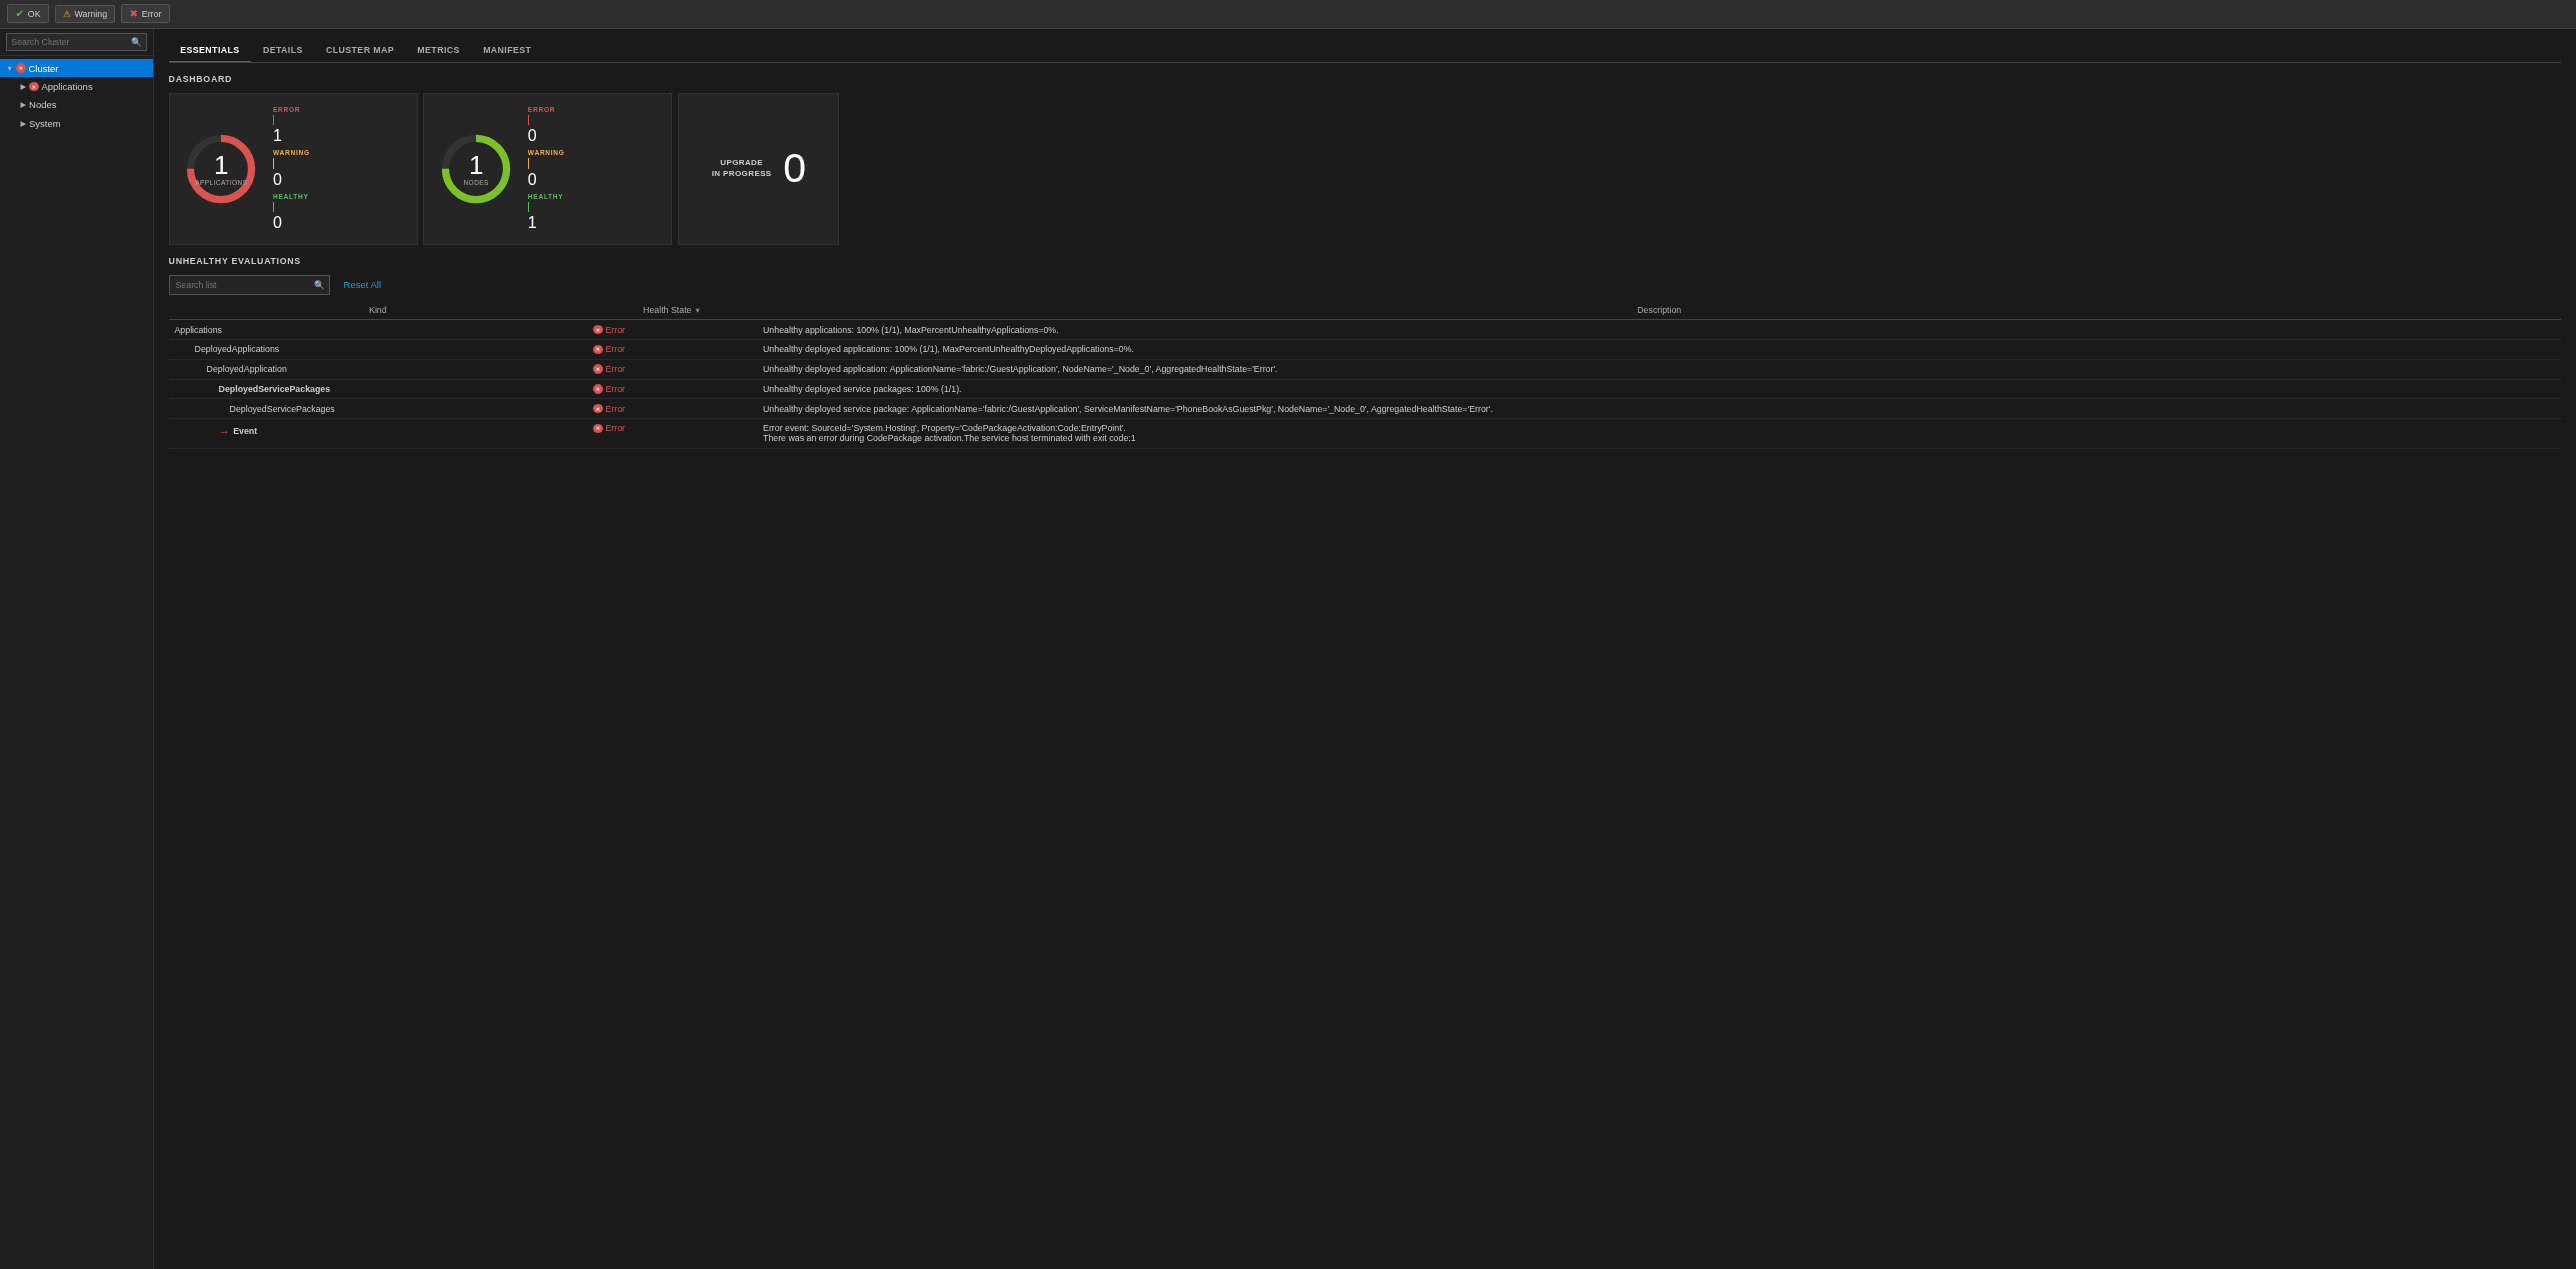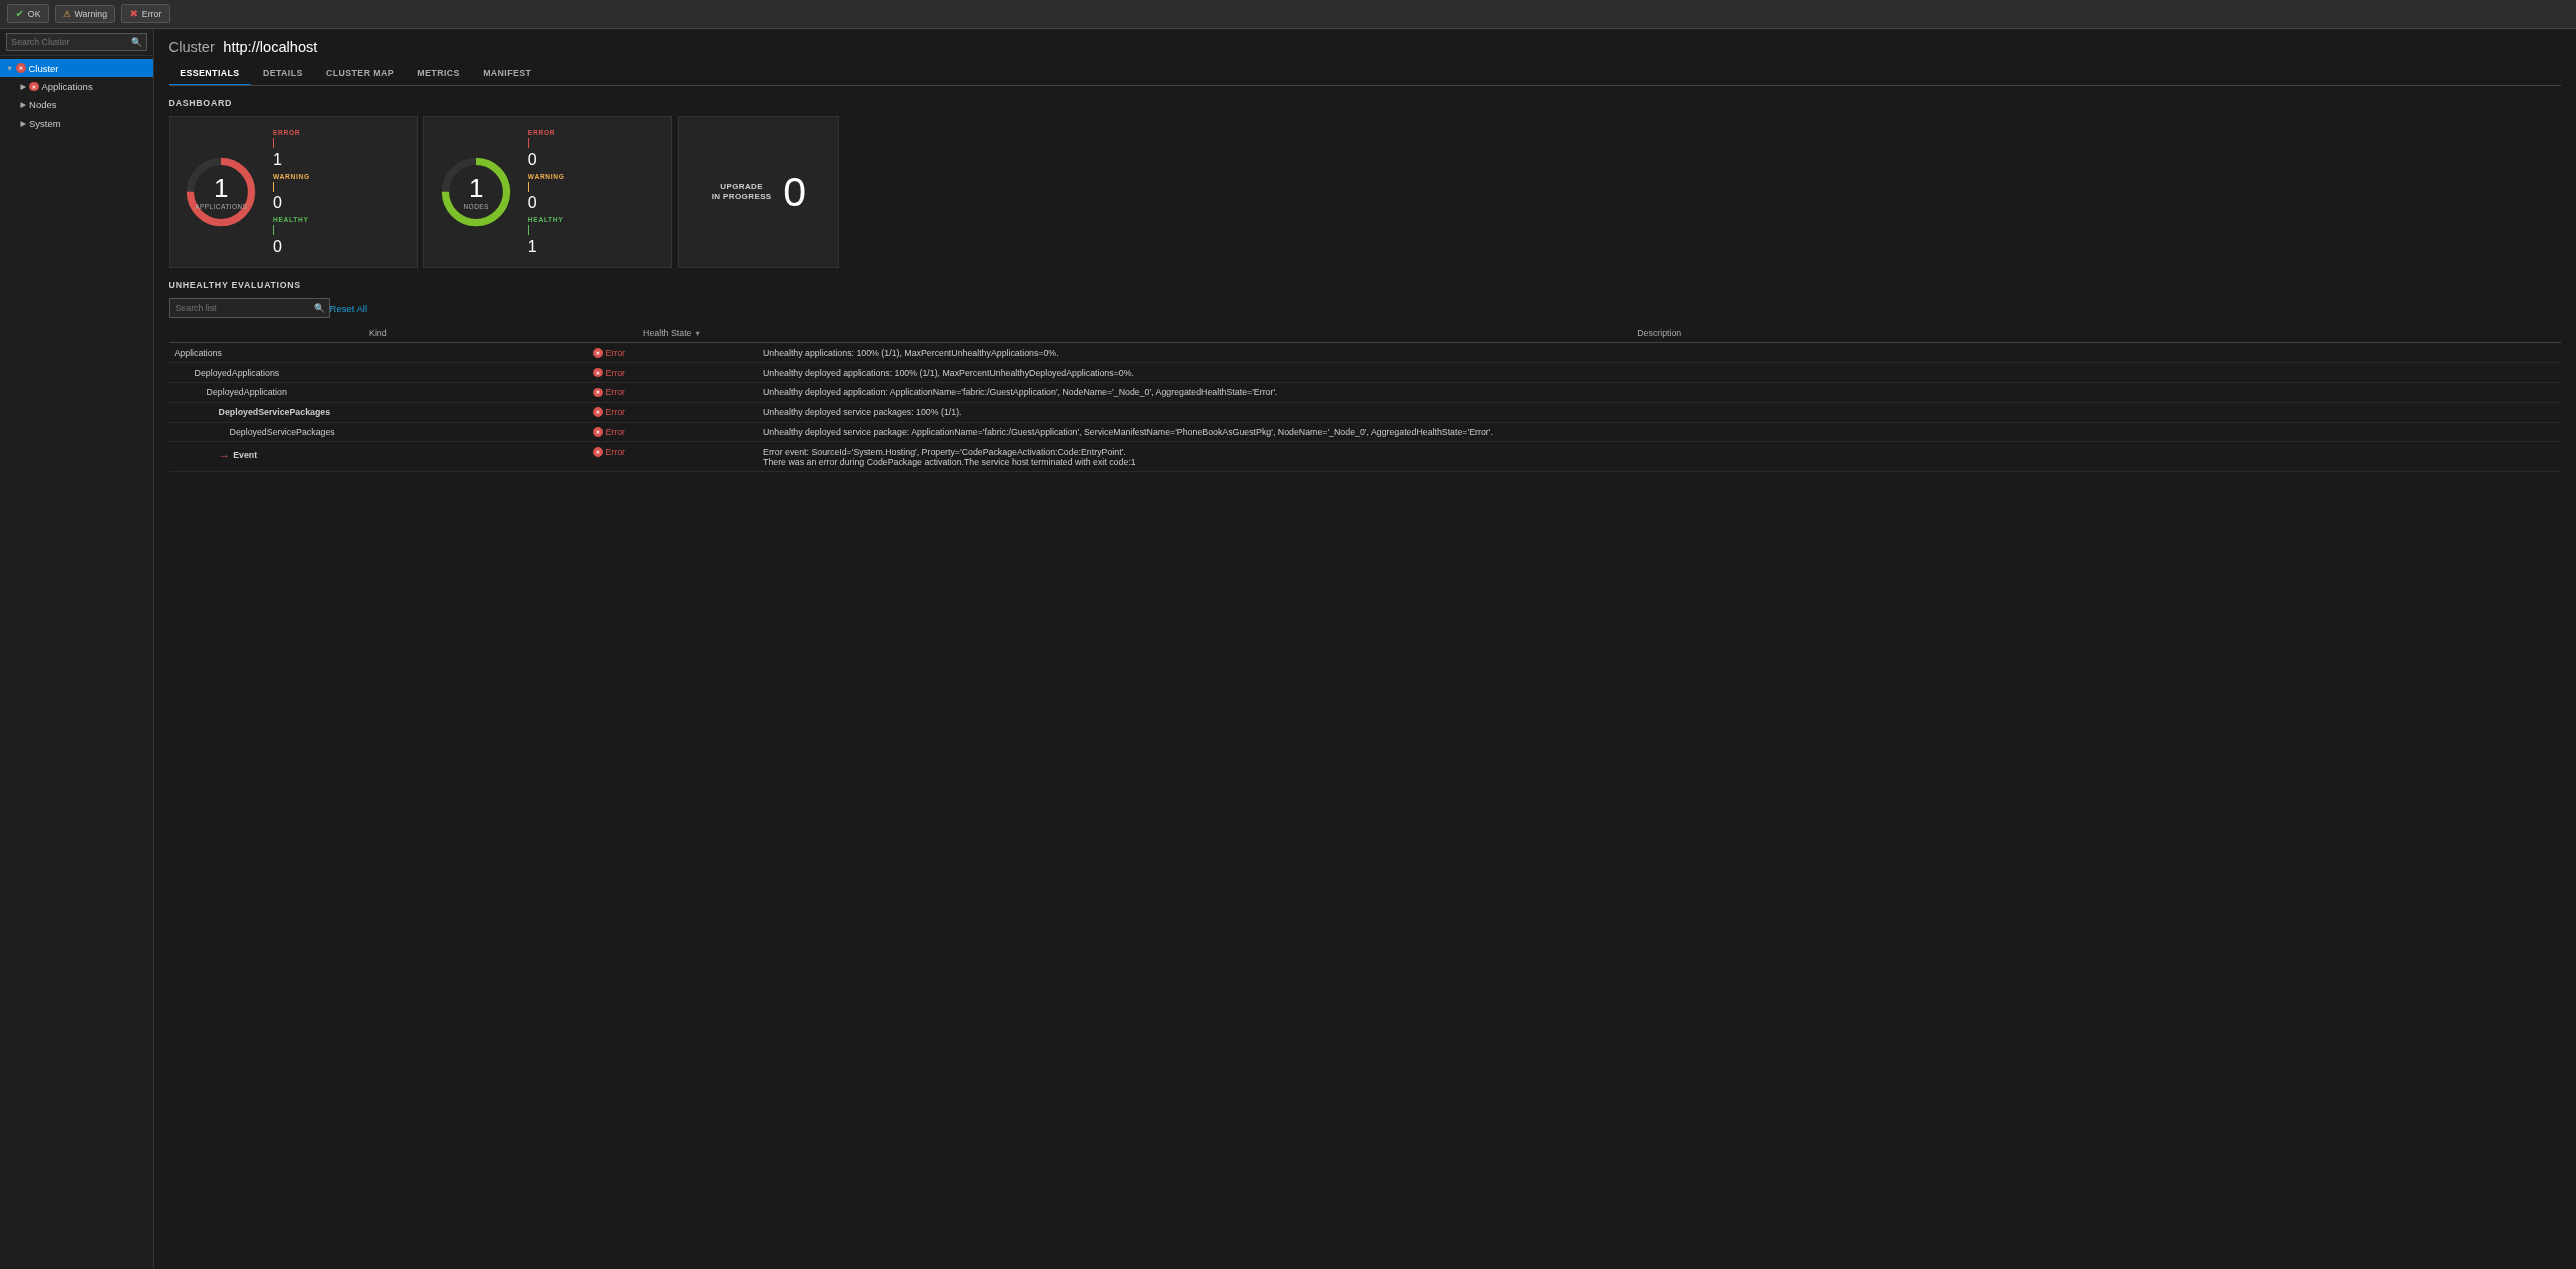--- a/index.html
+++ b/index.html
@@ -262,21 +262,21 @@
       line-height: 1;
     }
 
     
     .eval-section {
       padding: 0 14.6px 14.6px 14.6px;
     }
     .eval-header {
       display: flex;
       align-items: center;
-      gap: 0;
+      gap: 14px;
       margin-bottom: 5.9px;
     }
     .eval-search-wrap {
       position: relative;
     }
     .eval-search-wrap input {
       background: #252525;
       border: 0.7px solid #555;
       color: #ccc;
       padding: 3.7px 17.6px 3.7px 5.9px;
@@ -407,24 +407,20 @@
       <div class="tree-item tree-item-child">
         <span class="chevron">▶</span>
         <span>System</span>
       </div>
     </div>
   </div>
 
   <div class="content">
 
     <div class="page-header">
-      <div class="page-title">
-        <span>Cluster</span>
-        <span style="color:#fff; margin-left:4.4px;">http://localhost</span>
-      </div>
 
       <div class="tabs">
         <div class="tab active">ESSENTIALS</div>
         <div class="tab">DETAILS</div>
         <div class="tab">CLUSTER MAP</div>
         <div class="tab">METRICS</div>
         <div class="tab">MANIFEST</div>
       </div>
     </div>
 

